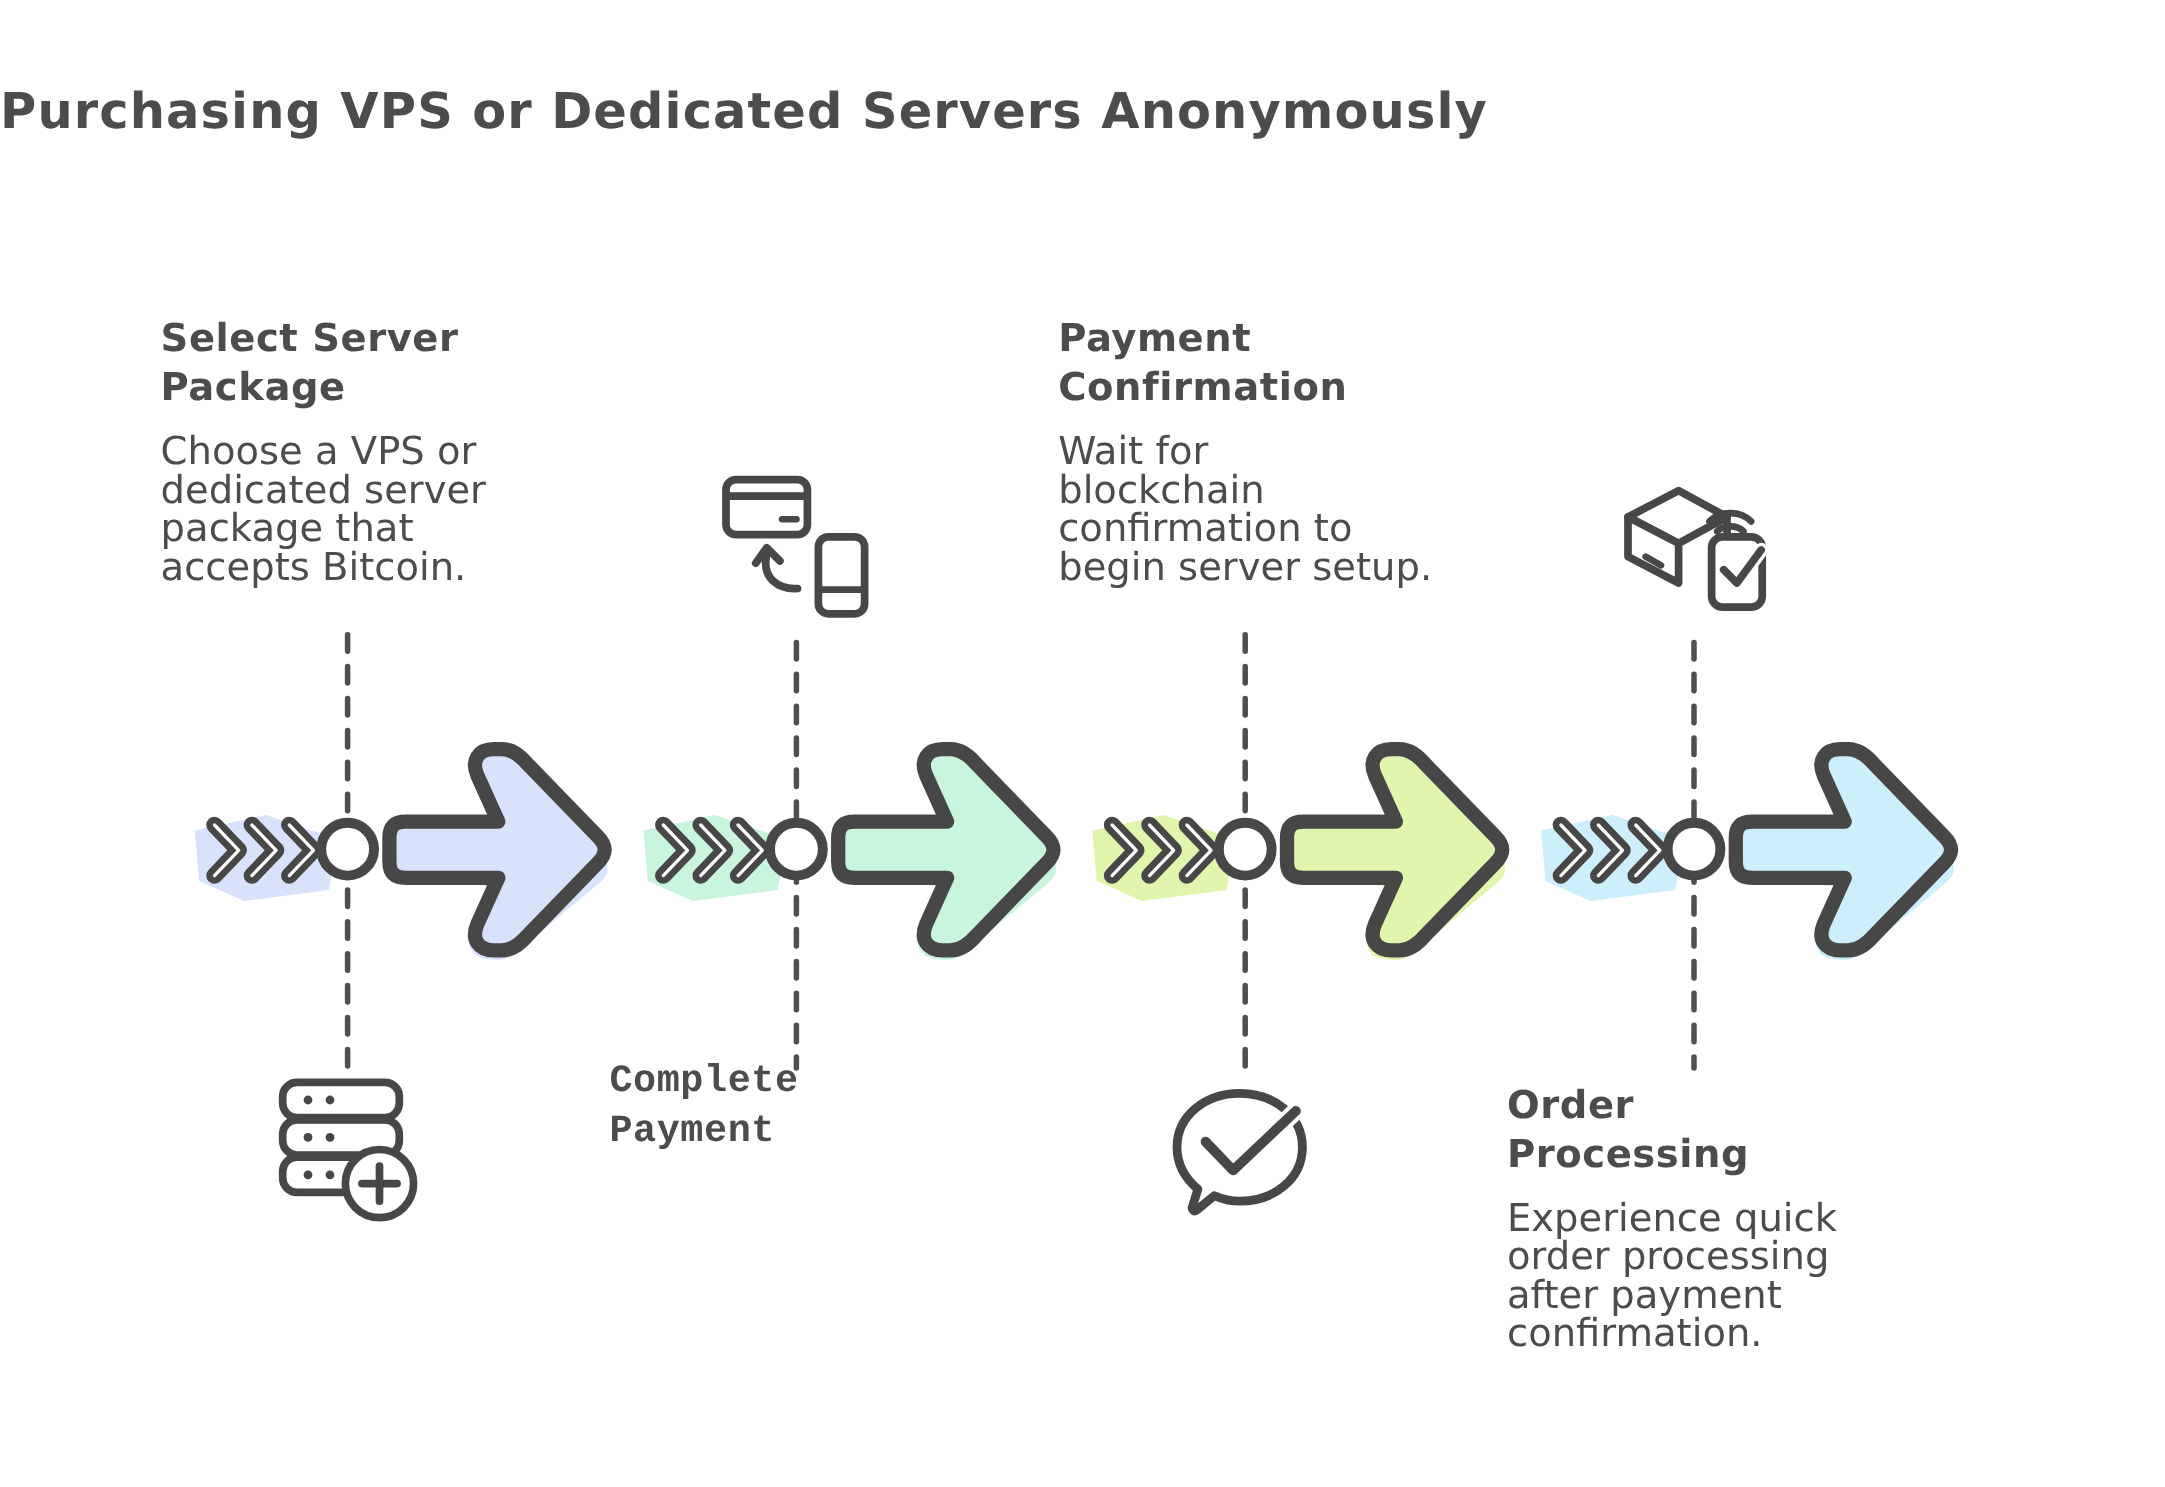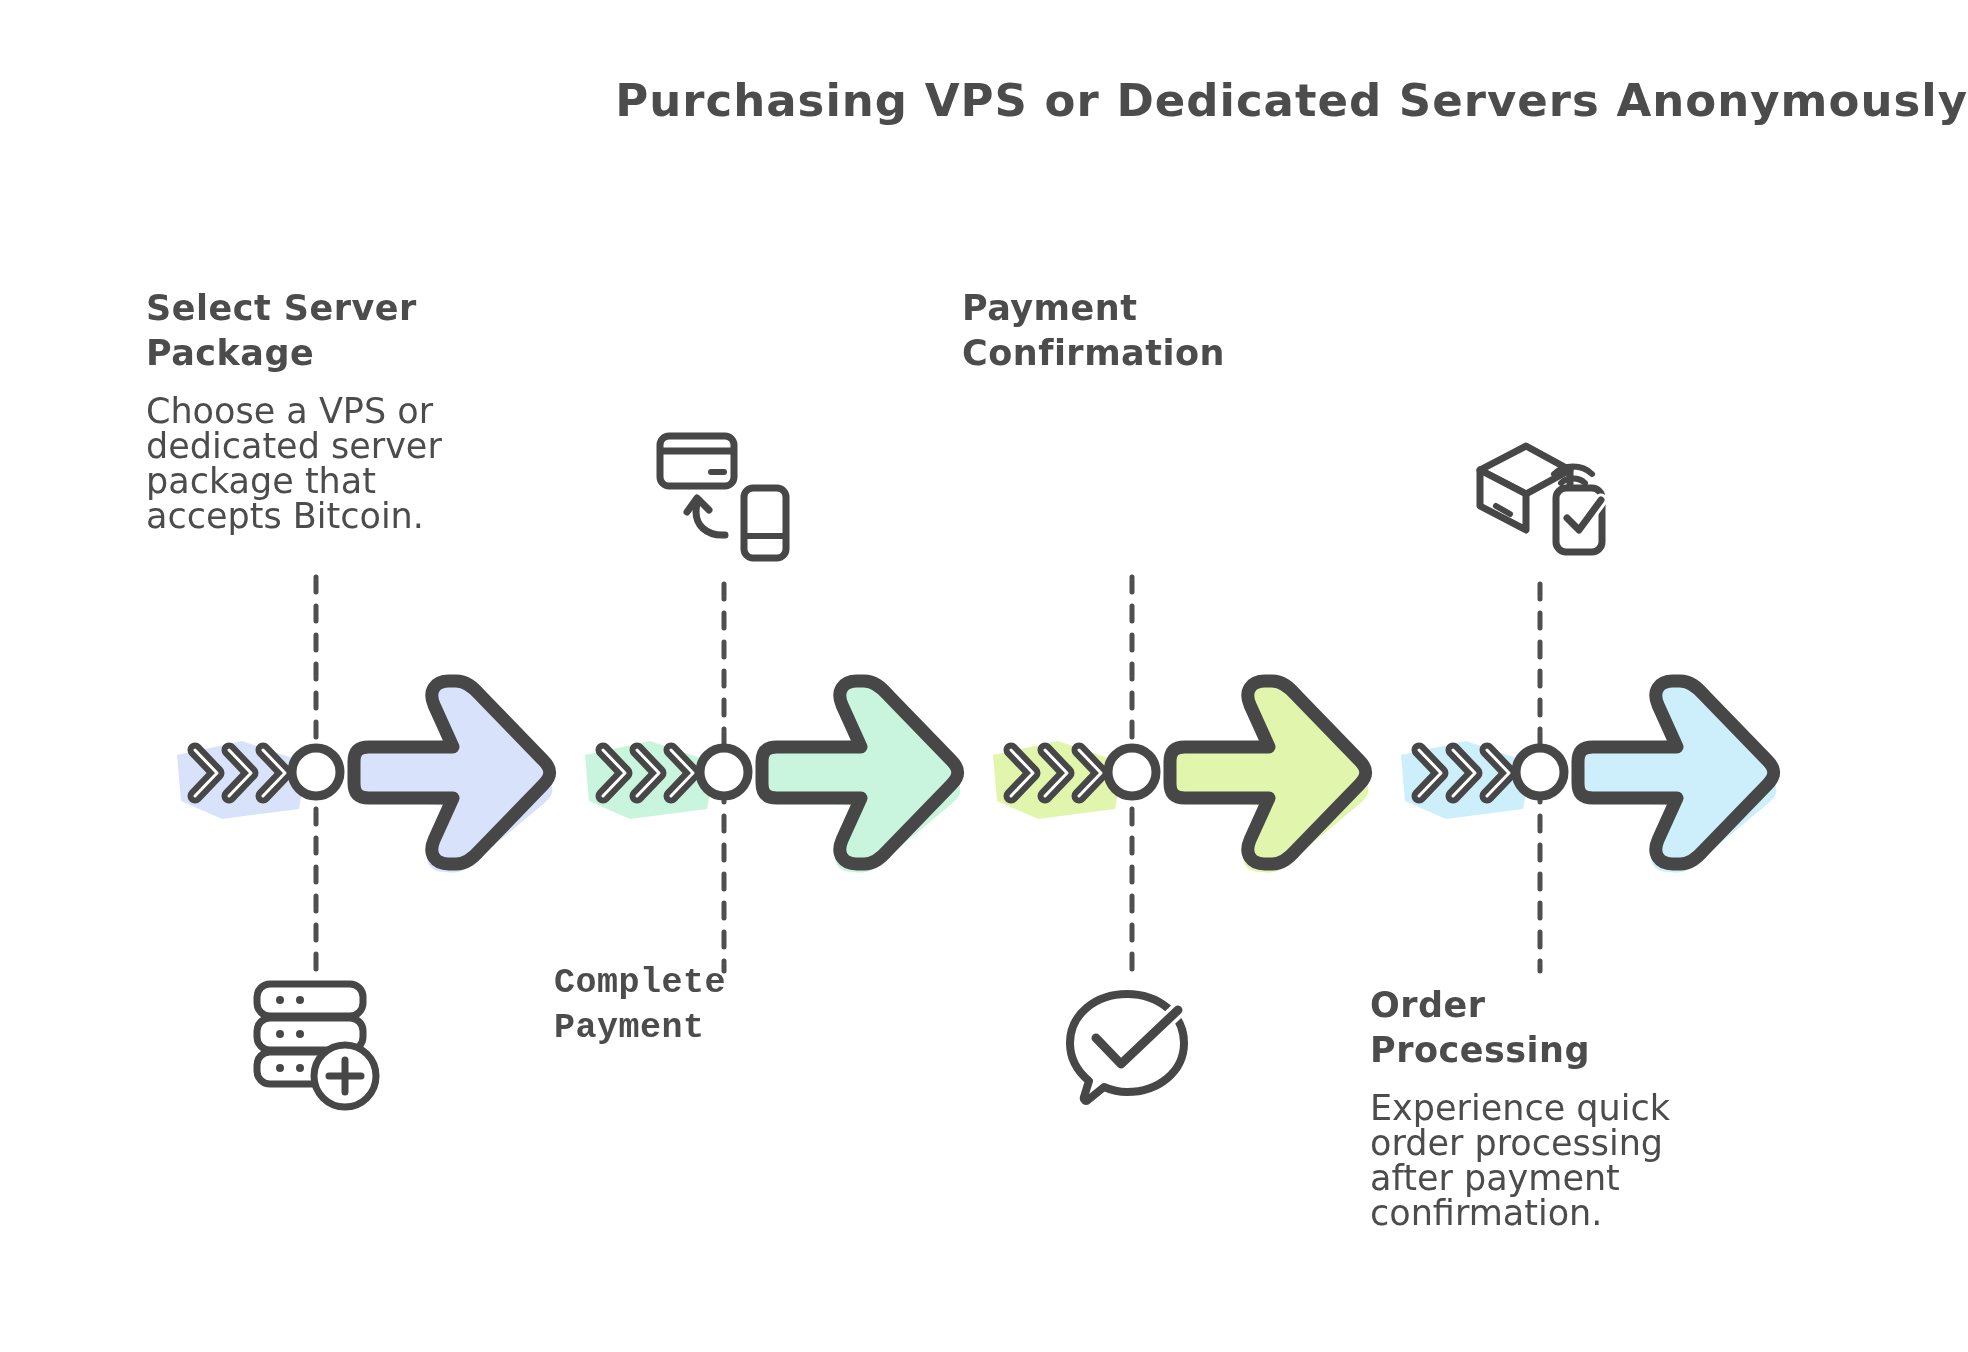--- a/index.html
+++ b/index.html
@@ -11,21 +11,21 @@
   .canvas{
     position:relative;
     width:1968px;height:1352px;
     background:var(--background);
     overflow:hidden;
     font-family:"DejaVu Sans","Liberation Sans",sans-serif;
     color:var(--text_color);
   }
   .title{
     position:absolute;top:74px;left:0;width:100%;
-    text-align:right;
+    text-align:left;
     font-size:45px;font-weight:bold;letter-spacing:1px;
     color:var(--text_color);
     margin:0;
   }
   .timeline-svg{position:absolute;left:0;top:0;}
   .step-text{position:absolute;width:340px;text-align:left;}
   .step-text h2{
     margin:0;font-size:35px;line-height:45px;font-weight:bold;
     letter-spacing:.5px;white-space:pre-line;color:var(--text_color);
   }
@@ -49,20 +49,24 @@
 Package</h2>
     <p>Choose a VPS or
 dedicated server
 package that
 accepts Bitcoin.</p>
   </div>
 
   <div class="step-text" style="left:962px;top:286px;">
     <h2>Payment
 Confirmation</h2>
+    <p>Wait for
+blockchain
+confirmation to
+begin server setup.</p>
   </div>
 
   <div class="step-text" style="left:554px;top:961px;font-family:Liberation Mono, monospace;">
     <h2>Complete
 Payment</h2>
   </div>
 
   <div class="step-text" style="left:1370px;top:983px;">
     <h2>Order
 Processing</h2>

